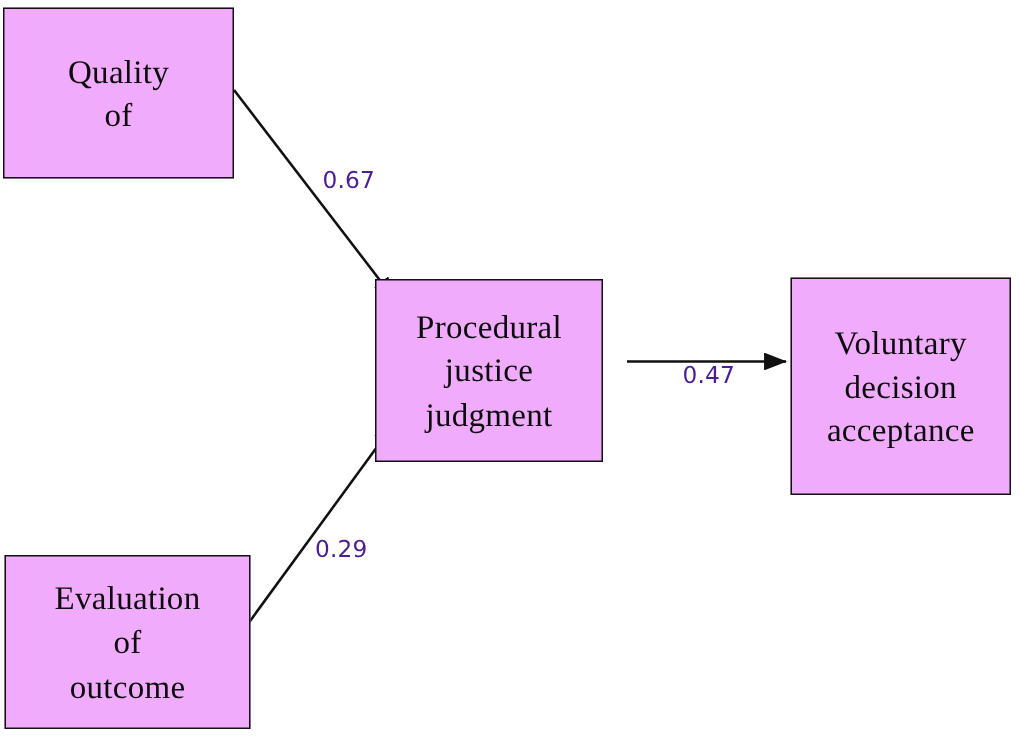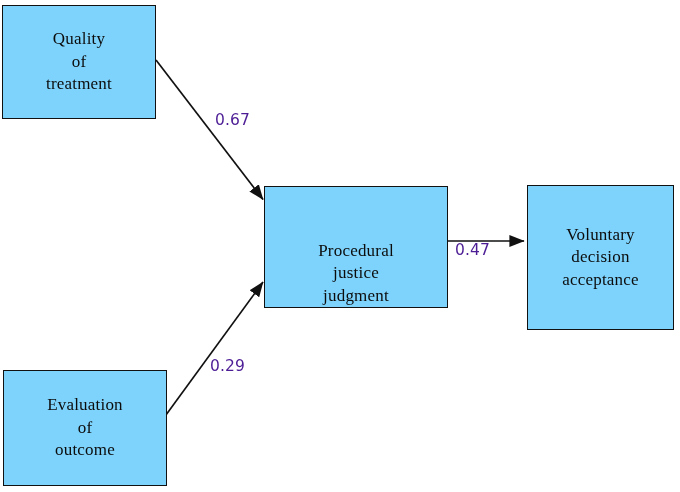--- a/index.html
+++ b/index.html
@@ -18,27 +18,27 @@
     position: absolute;
     left: 0;
     top: 0;
     width: 680px;
     height: 492px;
   }
   .node-box {
     position: absolute;
     box-sizing: border-box;
     border: 1.6px solid #111111;
-    background: #7dd3fc;
+    background: #f0abfc;
     display: flex;
     flex-direction: column;
     align-items: center;
     justify-content: center;
     font-family: "Liberation Serif", "DejaVu Serif", serif;
-    font-size: 17px;
+    font-size: 22px;
     line-height: 1.32;
     color: #0c0c0c;
     text-align: center;
     letter-spacing: 0.2px;
   }
   .node-line {
     display: block;
     white-space: nowrap;
   }
   .edge-label {
@@ -46,21 +46,21 @@
     font-family: "DejaVu Sans", "Liberation Sans", sans-serif;
     font-size: 15.5px;
     color: #4c1d95;
     white-space: nowrap;
     letter-spacing: 0.1px;
   }
 
   
   #node-quality-of-treatment   { left: 2px;   top: 5px;   width: 154px; height: 114px; }
   #node-evaluation-of-outcome  { left: 3px;   top: 370px; width: 164px; height: 116px; }
-  #node-procedural-justice     { left: 264px; top: 186px; width: 184px; height: 122px; justify-content: flex-end; }
+  #node-procedural-justice     { left: 250px; top: 186px; width: 152px; height: 122px; }
   #node-voluntary-acceptance   { left: 527px; top: 185px; width: 147px; height: 145px; }
 
   
   #edge-label-qt-pj { left: 215px; top: 111px; }
   #edge-label-eo-pj { left: 210px; top: 357px; }
   #edge-label-pj-vd { left: 455px; top: 217px; margin-top: 24px; }
 </style>
 </head>
 <body>
 
@@ -76,21 +76,20 @@
     <line x1="156" y1="60" x2="263" y2="199.5" stroke="#111111" stroke-width="1.7" marker-end="url(#arrowhead)"></line>
 
     <line x1="155" y1="430" x2="263" y2="282" stroke="#111111" stroke-width="1.7" marker-end="url(#arrowhead)"></line>
 
     <line x1="418" y1="241" x2="524" y2="241" stroke="#111111" stroke-width="1.7" marker-end="url(#arrowhead)"></line>
   </svg>
 
   <div class="node-box" id="node-quality-of-treatment">
     <span class="node-line">Quality</span>
     <span class="node-line">of</span>
-    <span class="node-line">treatment</span>
   </div>
 
   <div class="node-box" id="node-evaluation-of-outcome">
     <span class="node-line">Evaluation</span>
     <span class="node-line">of</span>
     <span class="node-line">outcome</span>
   </div>
 
   <div class="node-box" id="node-procedural-justice">
     <span class="node-line">Procedural</span>

